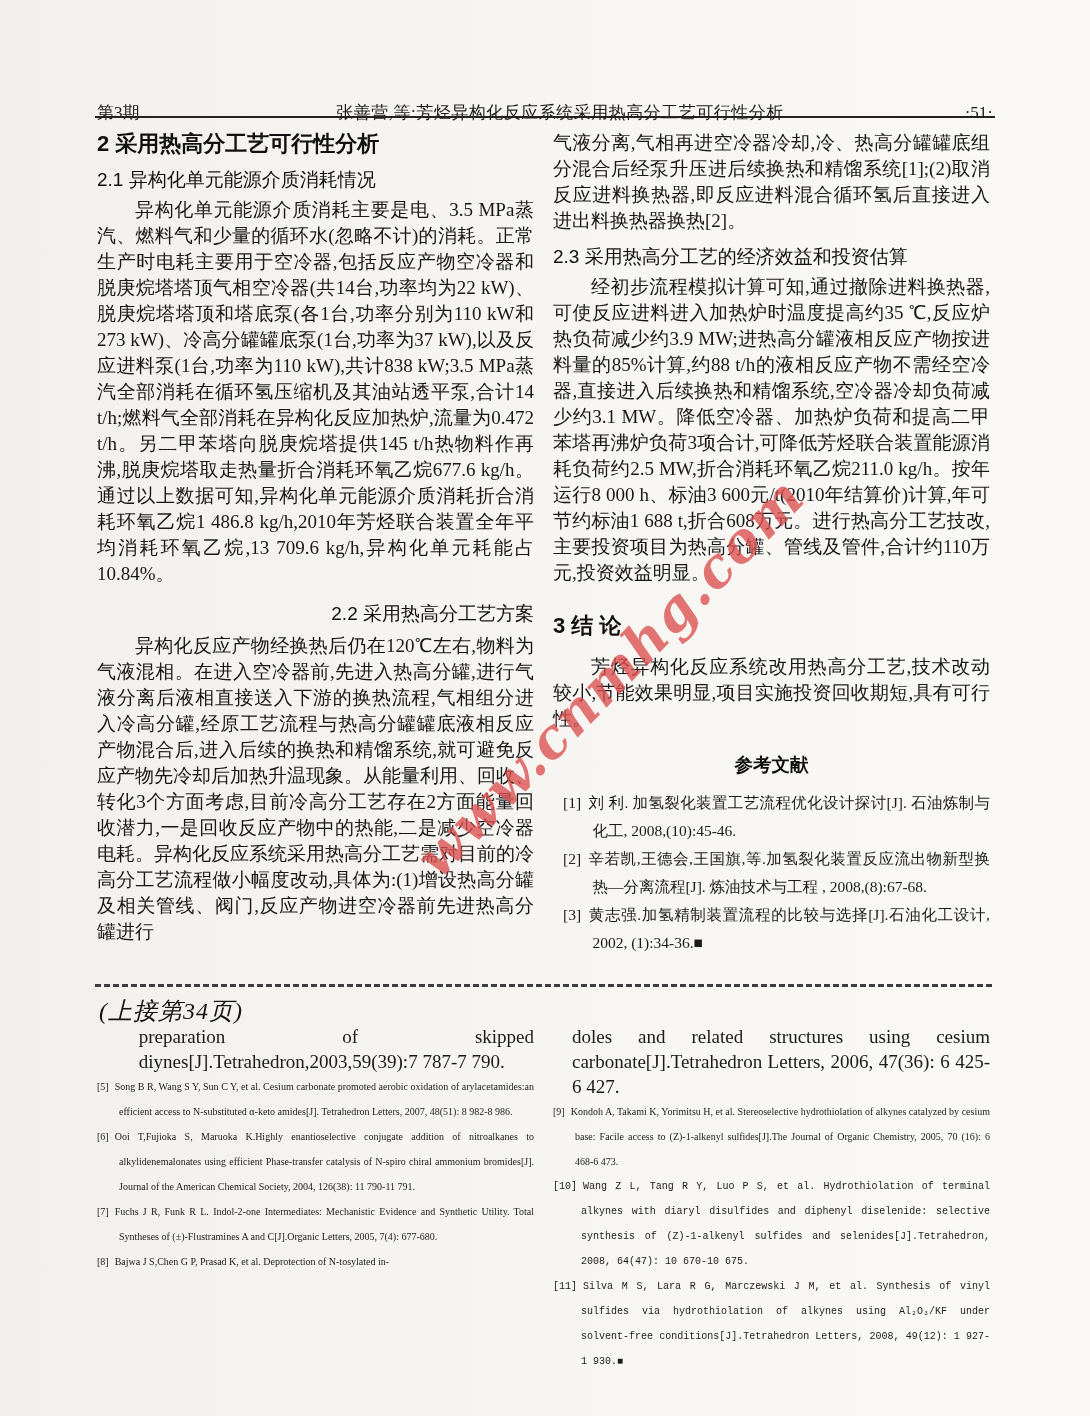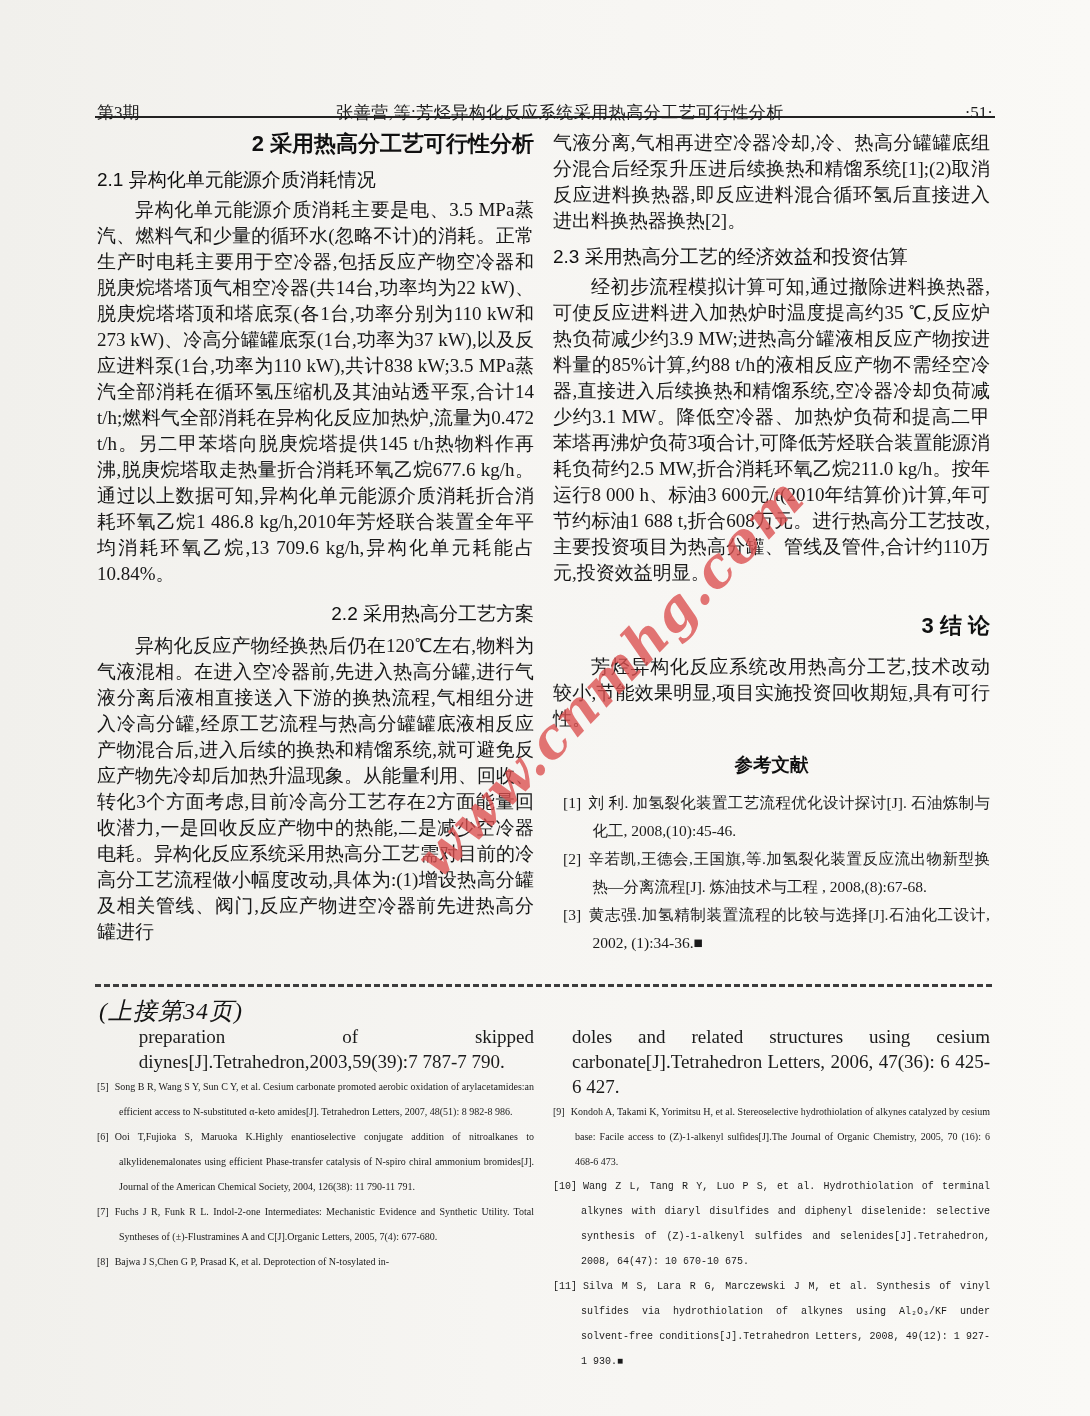--- a/index.html
+++ b/index.html
@@ -11,21 +11,21 @@
   
   .hdr{position:absolute;top:88px;left:97px;width:896px;display:flex;align-items:baseline;font-size:17px;color:#1b1b1b;margin-top:13px;}
   .hdr-left{width:90px;}
   .hdr-center{flex:1;text-align:center;letter-spacing:.5px;}
   .hdr-right{width:60px;text-align:right;}
   .hdr-rule{position:absolute;top:116px;left:95px;width:900px;height:0;border-top:2.5px solid #222;}
   
   .col{position:absolute;width:437px;}
   .col-main-left{left:97px;top:130px;height:855px;}
   .col-main-right{left:553px;top:130px;height:855px;}
-  .h2{font-family:"Liberation Sans",sans-serif;font-weight:700;font-size:22px;line-height:28px;margin:0 0 9px 0;color:#101010;text-align:right;}
+  .h2{font-family:"Liberation Sans",sans-serif;font-weight:700;font-size:22px;line-height:28px;margin:0 0 9px 0;color:#101010;}
   .h3{font-family:"Liberation Sans",sans-serif;font-weight:400;font-size:19px;line-height:26px;margin:0;color:#101010;}
   .bp{font-size:19px;line-height:26px;text-align:justify;margin:0;color:#171717;}
   .indent{text-indent:2em;}
   .mt14{margin-top:14px;text-align:right;} .mt10{margin-top:10px;} .mt6{margin-top:6px;} .mt4{margin-top:4px;}
   .h2-conc{margin-top:26px;margin-bottom:0;}
   .p-conc{margin-top:14px;}
   .refs-title{font-family:"Liberation Sans",sans-serif;font-weight:700;font-size:18.5px;text-align:center;margin:20px 0 0 0;color:#101010;}
   .cn-refs{margin-top:12px;margin-left:10px;}
   .cn-ref{font-size:15.5px;line-height:28px;text-align:justify;padding-left:1.9em;text-indent:-1.9em;color:#1a1a1a;}
   .cn-ref .ref-num{padding-right:7px;}

